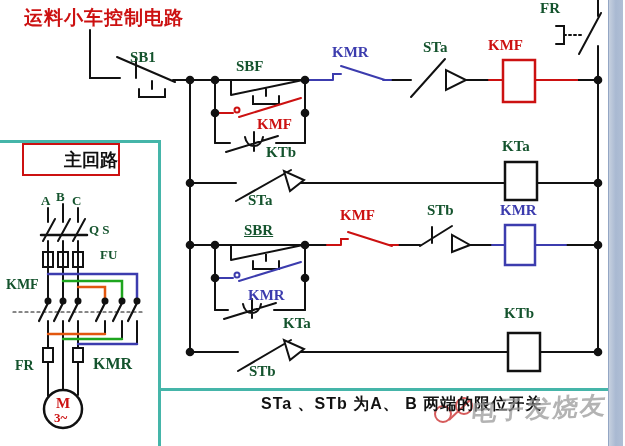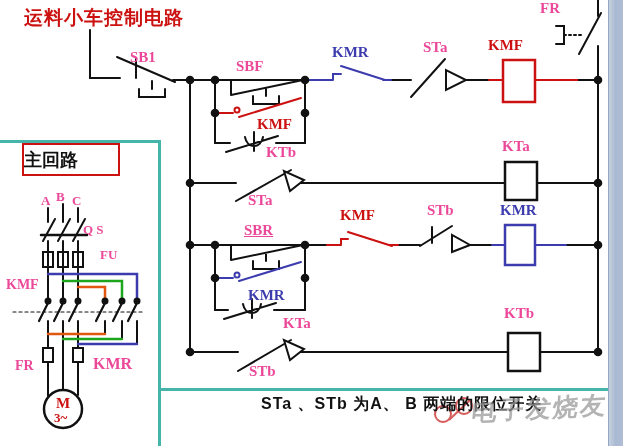--- a/index.html
+++ b/index.html
@@ -1,33 +1,33 @@
 <!DOCTYPE html>
 <html><head>
 <meta charset="utf-8">
 <style>
   html,body{margin:0;padding:0;background:#ffffff;}
   #stage{position:relative;width:623px;height:446px;background:#ffffff;overflow:hidden;
          font-family:"Liberation Serif", serif;}
   #circuit-svg{position:absolute;left:0;top:0;}
-  .lbl{position:absolute;font-weight:bold;font-size:15px;color:#ec4899;line-height:1;white-space:nowrap;}
+  .lbl{position:absolute;font-weight:bold;font-size:15px;color:#14532d;line-height:1;white-space:nowrap;}
   .lbl.red{color:#cc1111;}
   .lbl.blue{color:#3c3cae;}
   .lbl.small{font-size:13px;}
   .title{position:absolute;left:24px;top:5px;font-size:19px;font-weight:bold;color:#cc1111;
          letter-spacing:1px;font-family:"Liberation Sans", sans-serif;}
   .teal{position:absolute;background:#45b5a9;}
   #teal-top{left:0;top:140px;width:161px;height:3px;}
   #teal-right{left:158px;top:140px;width:3px;height:306px;}
   #teal-divider{left:158px;top:388px;width:450px;height:3px;}
   #right-band{position:absolute;left:608px;top:0;width:17px;height:446px;
               background:linear-gradient(90deg,#c6d0df 0%,#a9b9d2 40%,#b3c1d6 100%);
               border-left:1px solid #93a6c4;}
   #main-panel-box{position:absolute;left:22px;top:143px;width:94px;height:29px;
-                  border:2.5px solid #cc1111;display:flex;align-items:center;justify-content:flex-start;
+                  border:2.5px solid #cc1111;display:flex;align-items:center;justify-content:flex-end;
                   font-size:18px;font-weight:bold;color:#111;
                   font-family:"Liberation Sans", sans-serif;background:#fff;}
   .caption{position:absolute;left:214px;font-weight:bold;font-size:16px;color:#111;
            font-family:Liberation Sans, sans-serif;letter-spacing:1px;white-space:nowrap;margin-left:47px;}
   #caption-line1{top:394px;}
   #caption-line2{top:416px;}
   #watermark{position:absolute;left:425px;top:388px;width:200px;height:58px;pointer-events:none;}
   #wm-brand{position:absolute;left:47px;top:4px;font-size:25px;font-weight:bold;
             color:rgba(150,150,150,0.72);letter-spacing:2px;transform:skewX(-8deg) rotate(-3deg);
             font-family:"Liberation Sans", sans-serif;white-space:nowrap;}
@@ -214,21 +214,21 @@
   <span class="lbl" style="left:427px;top:203px;">STb</span>
   <span class="lbl blue" style="left:500px;top:203px;">KMR</span>
   <span class="lbl blue" style="left:248px;top:288px;">KMR</span>
   <span class="lbl" style="left:283px;top:316px;">KTa</span>
   <span class="lbl" style="left:249px;top:364px;">STb</span>
   <span class="lbl" style="left:504px;top:306px;">KTb</span>
 
   <span class="lbl small" style="left:41px;top:194px;">A</span>
   <span class="lbl small" style="left:56px;top:190px;">B</span>
   <span class="lbl small" style="left:72px;top:194px;">C</span>
-  <span class="lbl small" style="left:83px;top:223px;text-align:right;">Q S</span>
+  <span class="lbl small" style="left:89px;top:223px;text-align:right;">Q S</span>
   <span class="lbl small" style="left:100px;top:248px;">FU</span>
   <span class="lbl" style="left:6px;top:278px;font-size:14px;">KMF</span>
   <span class="lbl" style="left:15px;top:359px;font-size:14px;">FR</span>
   <span class="lbl" style="left:93px;top:356px;font-size:16px;">KMR</span>
   <span class="lbl red" style="left:56px;top:396px;font-size:15px;">M</span>
   <span class="lbl red" style="left:54px;top:411px;font-size:13px;">3~</span>
 
   <div class="caption" id="caption-line1">STa 、STb 为A、 B 两端的限位开关</div>
 
   <div id="watermark">

